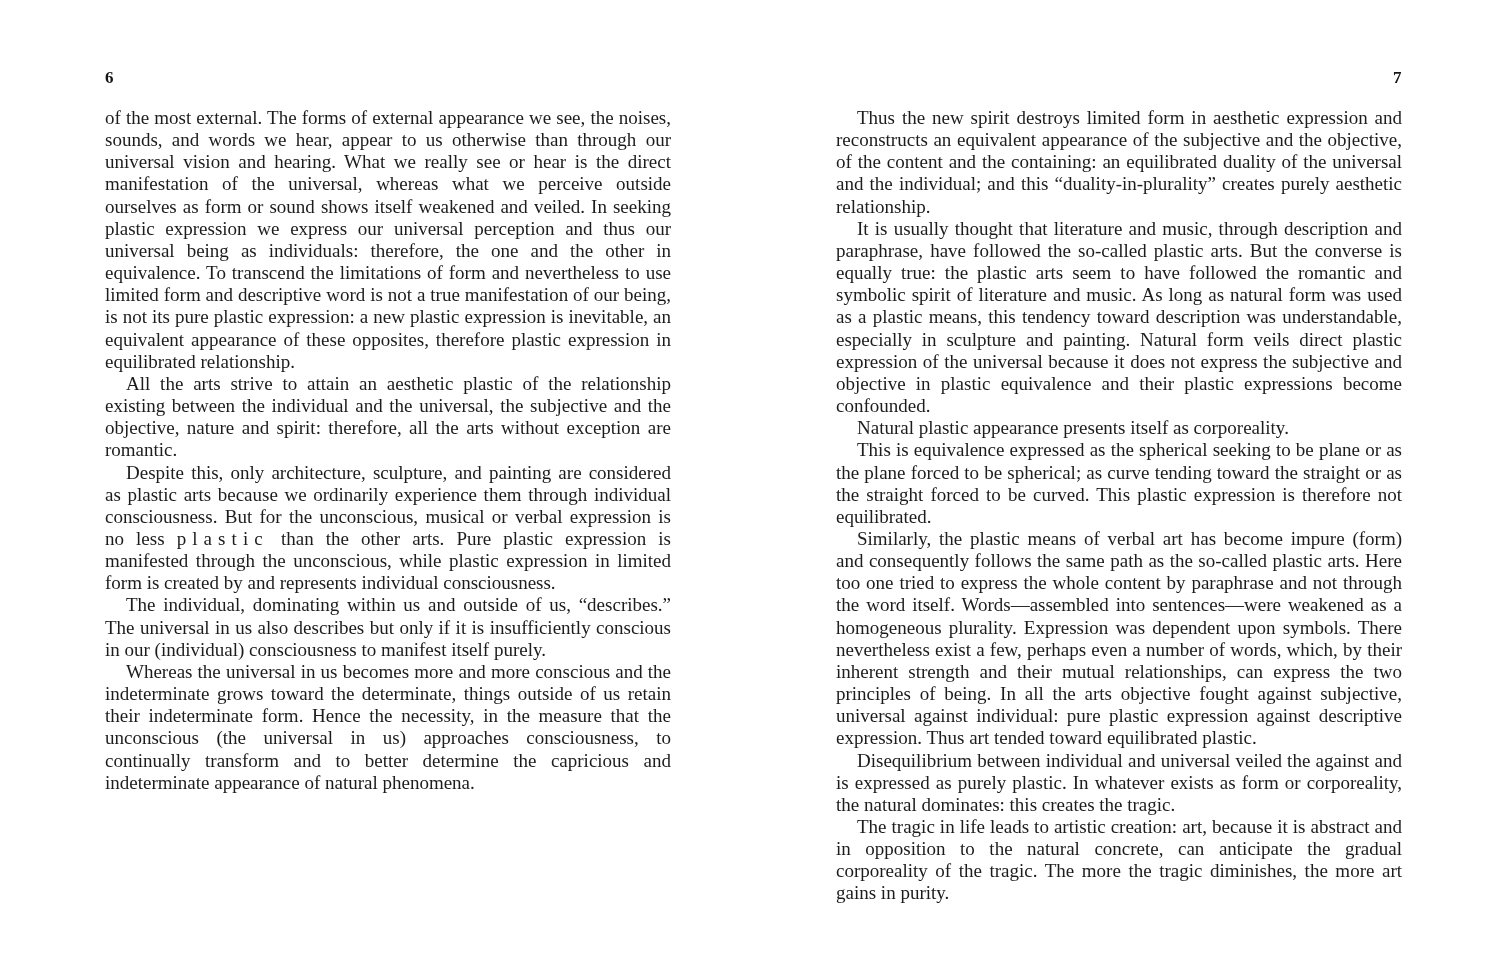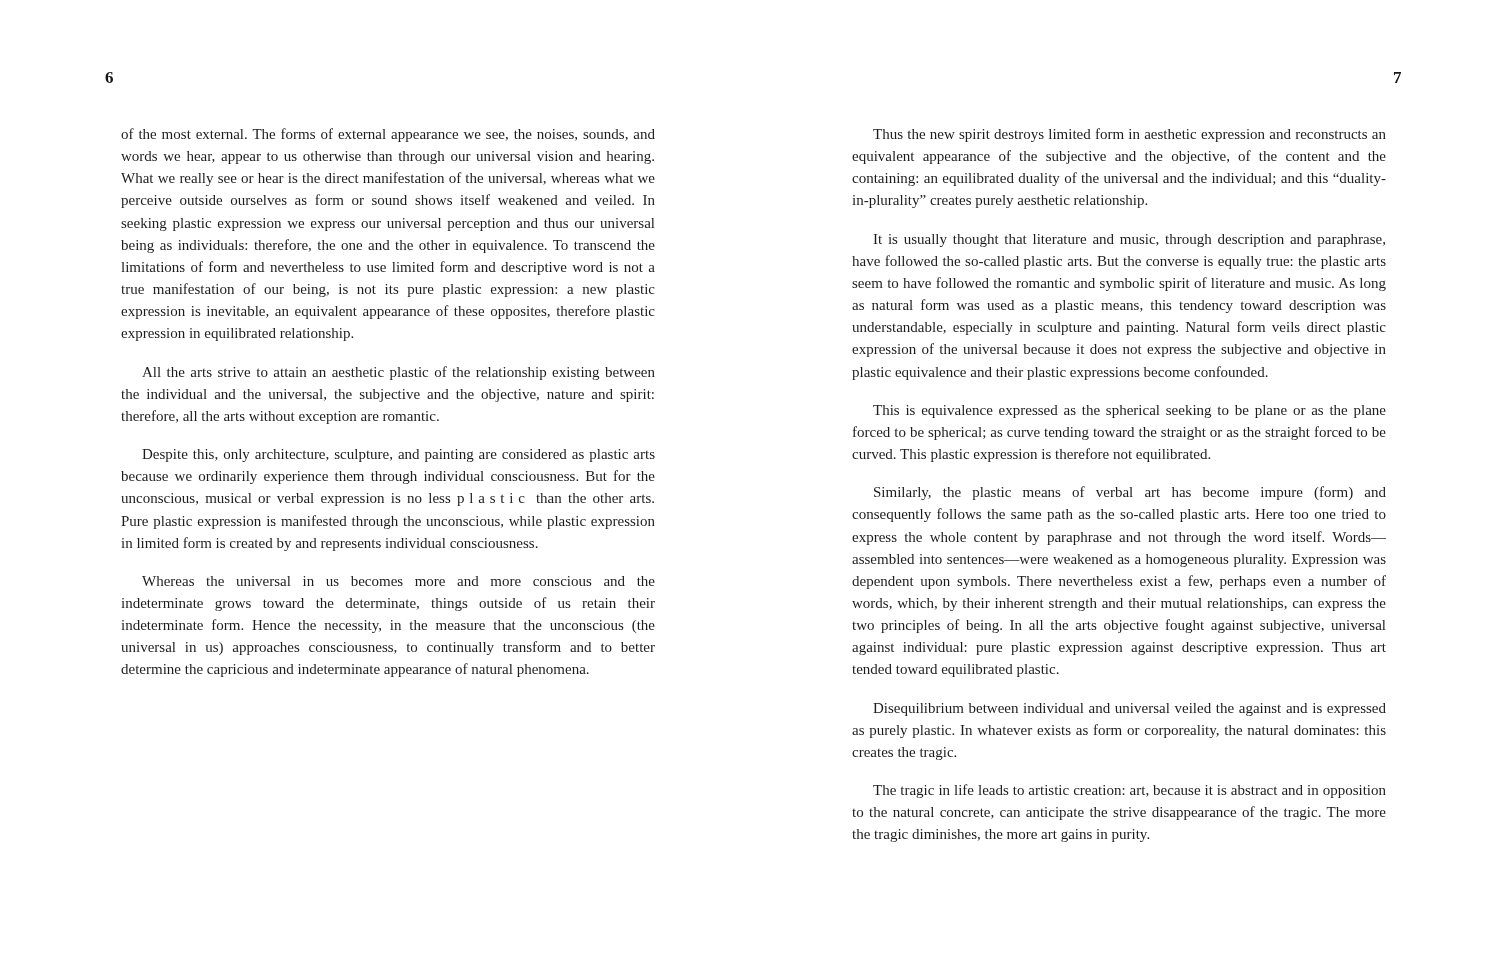--- a/index.html
+++ b/index.html
@@ -33,50 +33,52 @@
   }
   .page-left  .page-number { left: 0; }
   .page-right .page-number { right: 0; }
   .text-column {
     position: absolute;
     top: 107px;
     left: 0;
     right: 0;
   }
   .para {
-    margin: 16px;
-    font-size: 15px;
+    margin: 0;
+    font-size: 19px;
     line-height: 22.15px;
     text-align: justify;
     color: #1c1c1c;
   }
   .para.indent { text-indent: 21px; }
   .it { }
   .sp { letter-spacing: 0.32em; }
 </style>
 </head>
 <body>
 
 <div class="spread">
 
   <div class="page page-left">
     <div class="page-number">6</div>
     <div class="text-column">
         <p class="para"><span>of the most external. The forms of external appearance we see, the noises, sounds, and words we hear, appear to us otherwise than through our universal vision and hearing. What we </span><span class="it">really</span><span> see or hear is the </span><span class="it">direct manifestation of the universal,</span><span> whereas what we perceive outside ourselves as form or sound shows itself weakened and veiled. In seeking plastic expression we express our </span><span class="it">universal perception</span><span> and thus our </span><span class="it">universal being as individuals:</span><span> therefore, the one and the other </span><span class="it">in equivalence.</span><span> To transcend the limitations of form and nevertheless to use limited form and descriptive word is not a true manifestation of our being, is not its </span><span class="it">pure plastic expression: a new plastic expression is inevitable, an equivalent appearance of these opposites, therefore plastic expression in equilibrated relationship.</span></p>
         <p class="para indent"><span>All the arts strive to attain an aesthetic </span><span class="it">plastic</span><span> of the relationship existing between the individual and the universal, the subjective and the objective, nature and spirit: therefore, all the arts without exception are </span><span class="it">romantic.</span></p>
         <p class="para indent"><span>Despite this, only architecture, sculpture, and painting are considered as plastic arts because we ordinarily experience them through individual consciousness. But for </span><span class="it">the unconscious,</span><span> musical or verbal expression is no less </span><span class="it sp">plastic</span><span> than the other arts. </span><span class="it">Pure plastic</span><span> expression is manifested through the unconscious, while </span><span class="it">plastic expression in limited form</span><span> is created by and represents individual consciousness.</span></p>
+        <p class="para indent"><span>The individual, dominating within us and outside of us, “describes.” The universal </span><span class="it">in us</span><span> also describes but only if it is insufficiently conscious in our (individual) consciousness to manifest itself purely.</span></p>
         <p class="para indent"><span>Whereas the universal </span><span class="it">in us</span><span> becomes more and more conscious and the indeterminate grows toward the determinate, </span><span class="it">things outside of us</span><span> retain their indeterminate form. Hence the necessity, in the measure that the unconscious (the universal in us) approaches consciousness, </span><span class="it">to continually transform and to better determine</span><span> the capricious and indeterminate appearance of natural phenomena.</span></p>
       </div>
   </div>
 
   <div class="page page-right">
     <div class="page-number">7</div>
     <div class="text-column">
         <p class="para indent"><span>Thus the new spirit </span><span class="it">destroys limited form</span><span> in aesthetic expression and reconstructs </span><span class="it">an equivalent appearance of the subjective and the objective, of the content and the containing: an equilibrated duality of the universal and the individual;</span><span> and this “duality-in-plurality” creates </span><span class="it">purely aesthetic relationship.</span></p>
         <p class="para indent"><span>It is usually thought that literature and music, through description and paraphrase, have followed the so-called plastic arts. But the converse is equally true: the plastic arts seem to have followed the romantic and symbolic spirit of literature and music. As long as natural form was used as a plastic means, this tendency toward description was understandable, especially in sculpture and painting. Natural form veils direct plastic expression of the universal because it does not express the subjective and objective </span><span class="it">in plastic equivalence</span><span> and their plastic expressions </span><span class="it">become confounded.</span></p>
+        <p class="para indent"><span>Natural plastic appearance presents itself as corporeality.</span></p>
         <p class="para indent"><span>This is equivalence expressed as the spherical </span><span class="it">seeking to be plane</span><span> or as the </span><span class="it">plane forced to be spherical; as curve tending toward the straight or as the straight forced to be curved. This plastic expression is therefore not equilibrated.</span></p>
         <p class="para indent"><span>Similarly, the plastic means of </span><span class="it">verbal art</span><span> has become impure (form) and consequently follows the same path as the so-called plastic arts. Here too one tried to express </span><span class="it">the whole content</span><span> by paraphrase and not through the word itself. Words—assembled into sentences—were weakened as a homogeneous plurality. Expression was dependent upon symbols. There nevertheless exist </span><span class="it">a few, perhaps even a number of words, which, by their inherent strength and their mutual relationships,</span><span> can express the two principles of being. In all the arts objective fought against subjective, universal against individual: </span><span class="it">pure plastic expression</span><span> against </span><span class="it">descriptive expression.</span><span> Thus art tended toward </span><span class="it">equilibrated plastic.</span></p>
         <p class="para indent"><span>Disequilibrium between individual and universal veiled the </span><span class="it">against</span><span> and is expressed as </span><span class="it">purely plastic.</span><span> In whatever exists as form or corporeality, the natural dominates: this creates the tragic.</span></p>
-        <p class="para indent"><span>The tragic in life leads to artistic creation: </span><span class="it">art,</span><span> because it is abstract and in opposition to the natural concrete, can anticipate the strive disappearance of the tragic. The more the tragic diminishes, the more art gains in purity.</span></p>
+        <p class="para indent"><span>The tragic in life leads to artistic creation: </span><span class="it">art,</span><span> because it is abstract and in opposition to the natural concrete, can anticipate the gradual corporeality of the tragic. The more the tragic diminishes, the more art gains in purity.</span></p>
       </div>
   </div>
 
 </div>
 
 </body></html>

